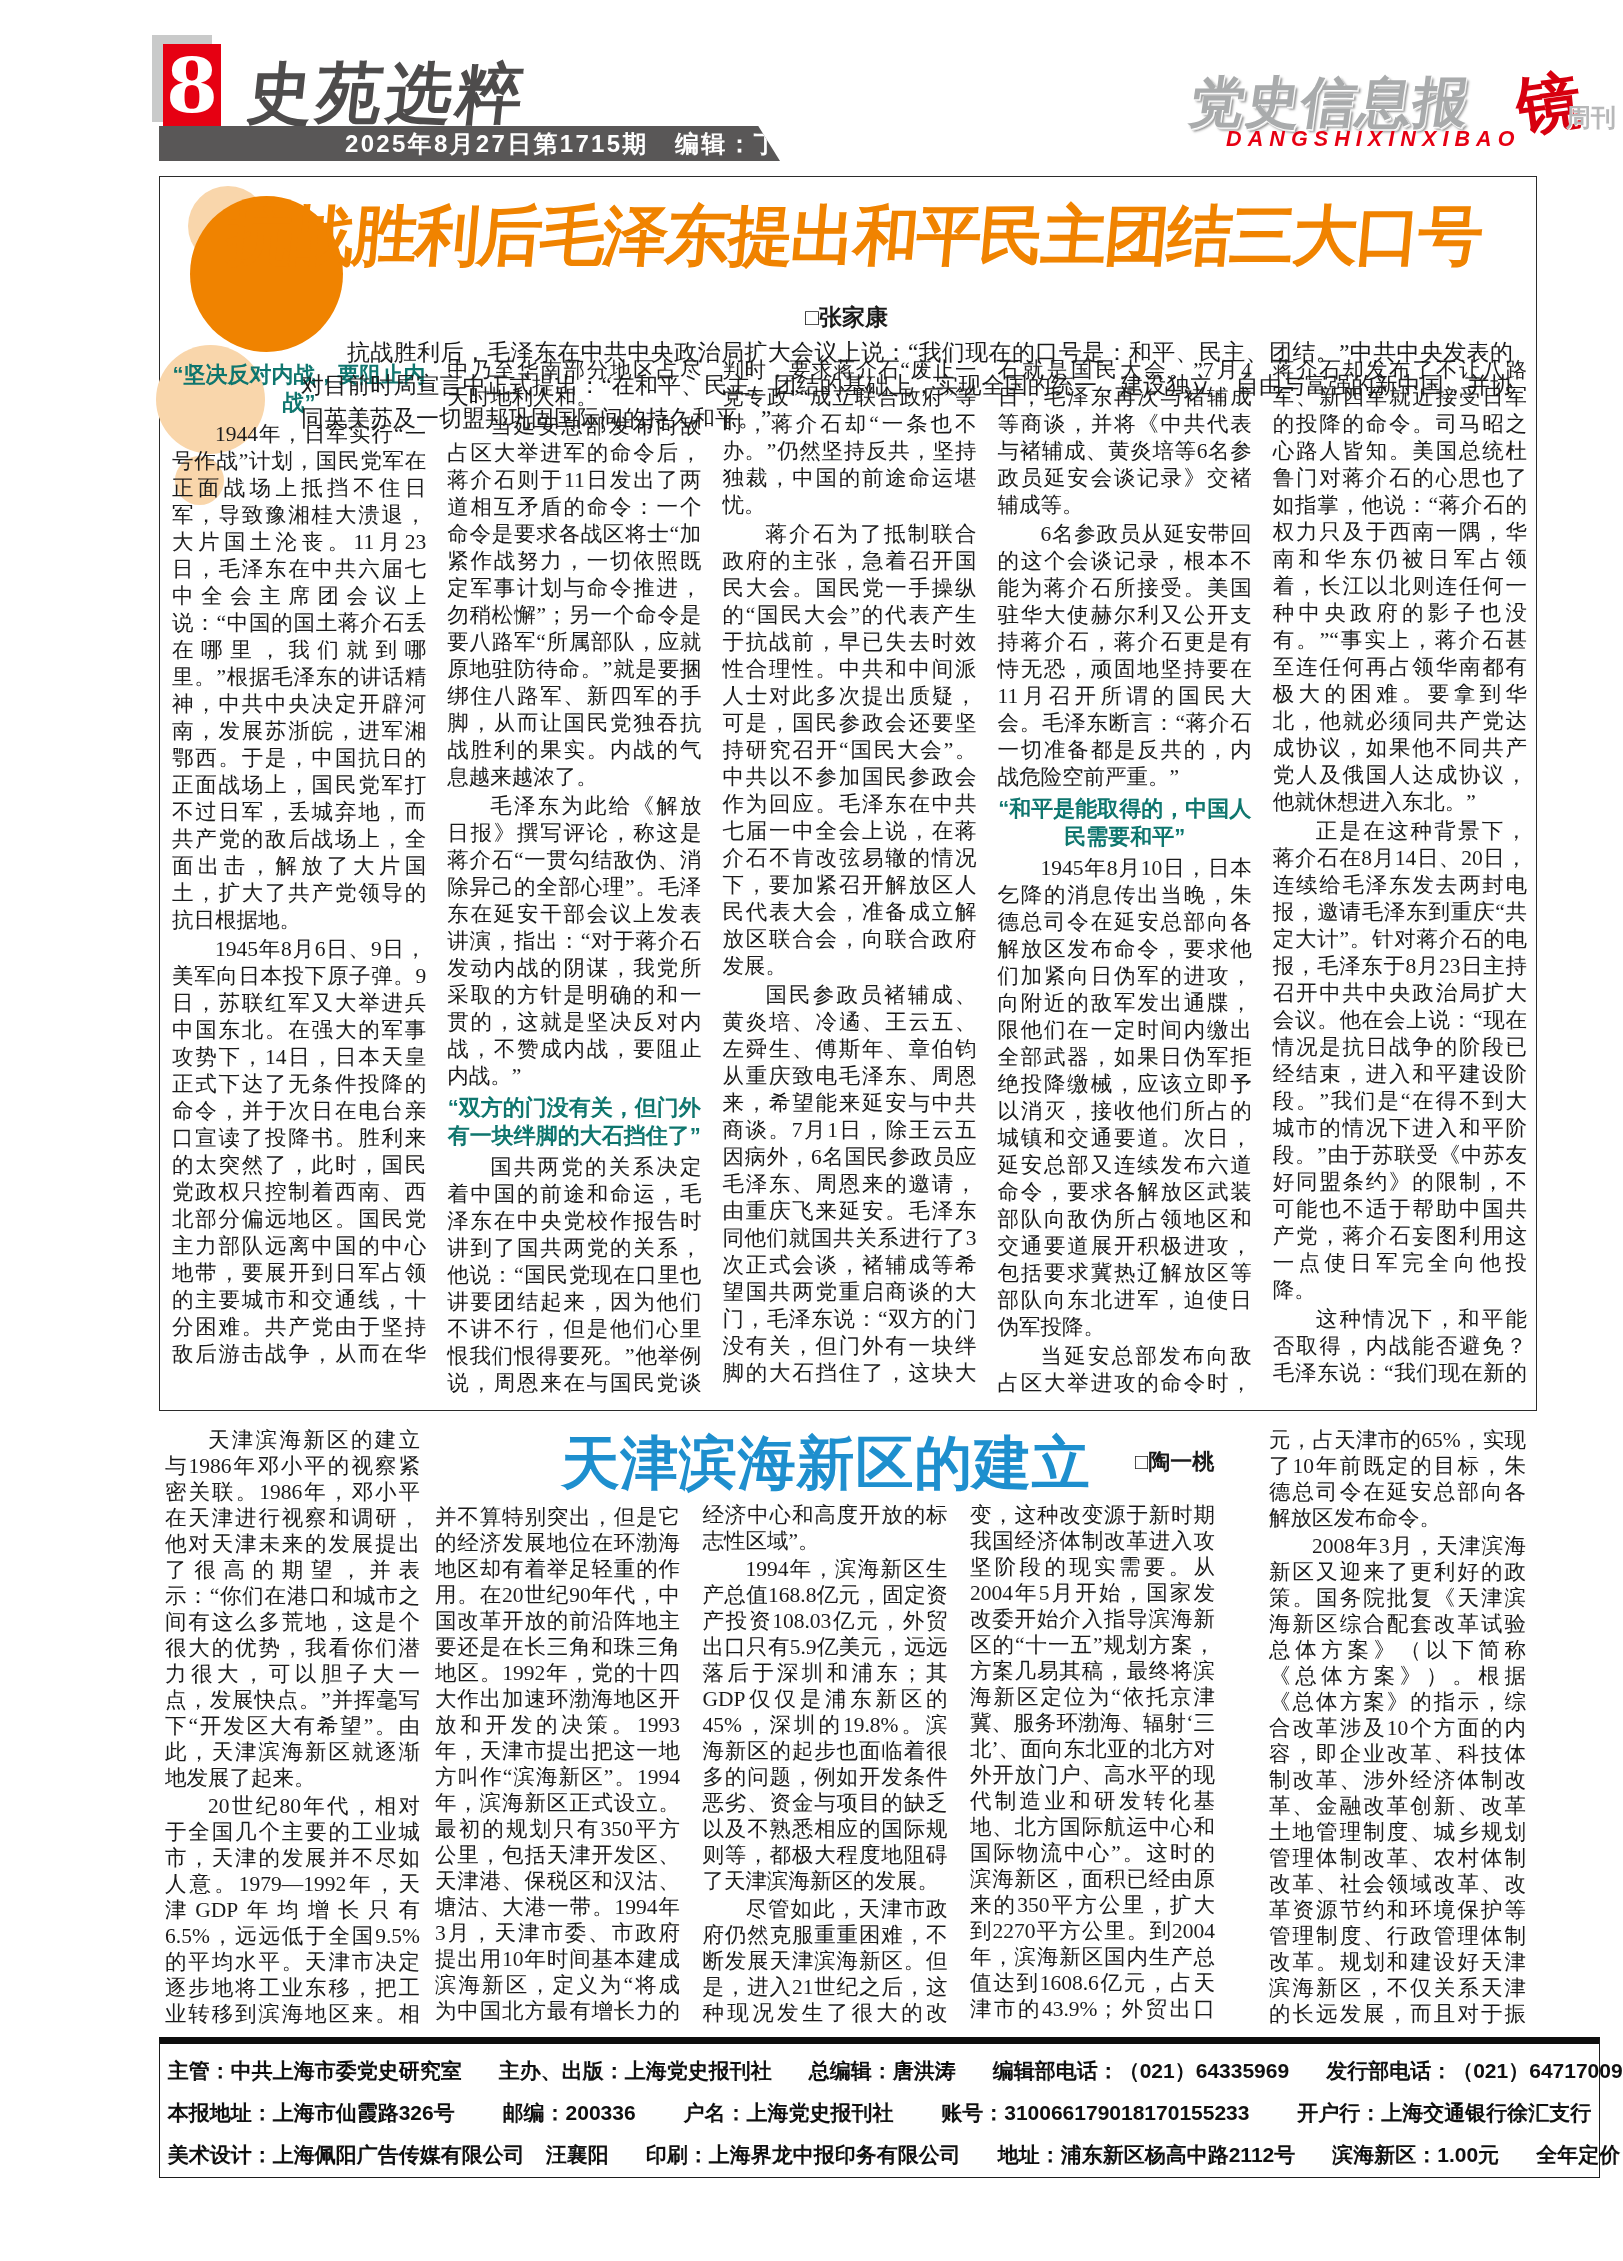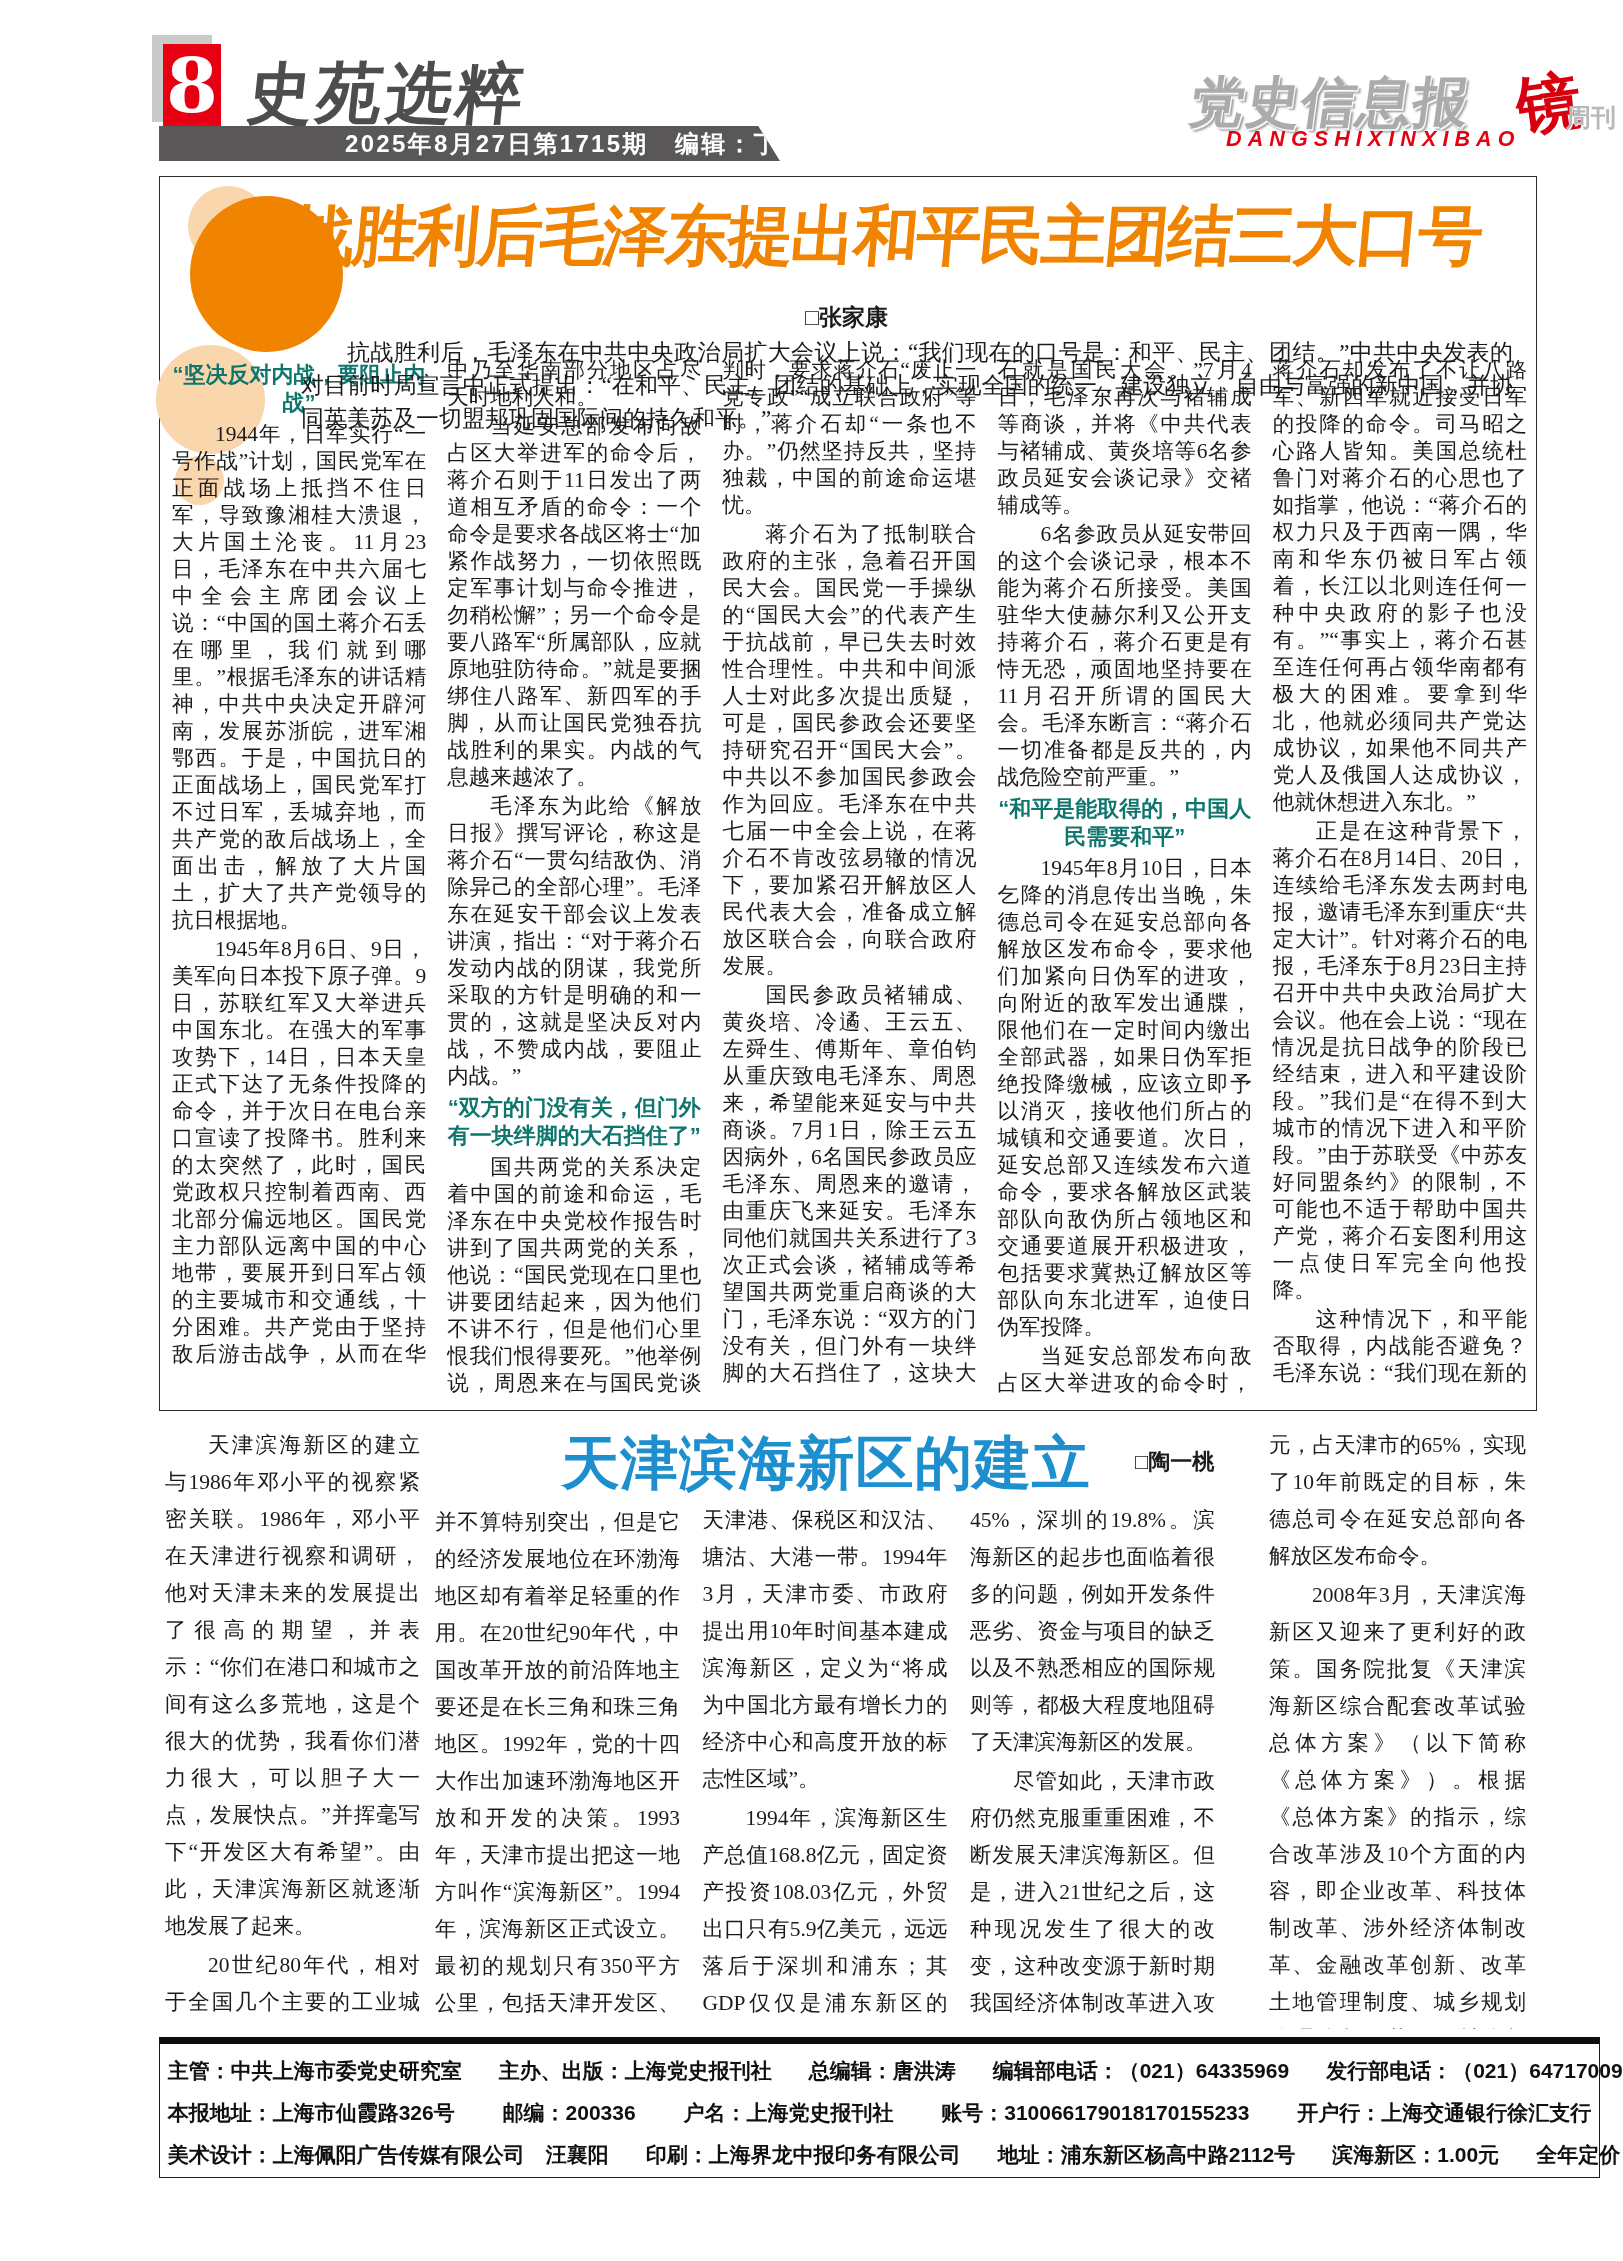--- a/index.html
+++ b/index.html
@@ -43,21 +43,21 @@
            text-align:justify;text-indent:2em;z-index:3;}
   .a1-body{position:absolute;left:170px;top:357px;width:1359px;height:1043px;z-index:2;
            column-count:5;column-gap:17px;column-fill:auto;
            font-size:21.5px;line-height:27px;text-align:justify;overflow:hidden;}
   .a1-body p,.a2col p{margin:2px;text-indent:2em;}
   .a1-body p.subhead{ text-indent:0;text-align:center;color:#0f766e;font-weight:bold;
            font-family:"Liberation Sans","DejaVu Sans",sans-serif;font-size:22px;line-height:28px;
            margin:3.8px 0;break-inside:avoid;}
 
   
-  .a2col{font-size:21.5px;line-height:37px;text-align:justify;overflow:hidden;}
+  .a2col{font-size:21.5px;line-height:26px;text-align:justify;overflow:hidden;}
   .a2-col1{position:absolute;left:163px;top:1425px;width:259px;height:603px;}
   .a2-headline{position:absolute;left:519px;top:1425px;width:614px;text-align:center;font-size:58px;
            font-weight:700;color:#1e8fce;font-family:"Liberation Sans","DejaVu Sans",sans-serif;
            letter-spacing:0.8px;white-space:nowrap;}
   .a2-byline{position:absolute;left:1135px;top:1447px;font-size:22px;font-weight:bold;
            font-family:"Liberation Sans",sans-serif;white-space:nowrap;}
   .a2-mid{position:absolute;left:433px;top:1502px;width:784px;height:528px;
            column-count:3;column-gap:18.4px;column-fill:auto;}
   .a2-right{position:absolute;left:1267px;top:1425px;width:261px;height:604px;}
   .a2col p.cont{text-indent:0;}

